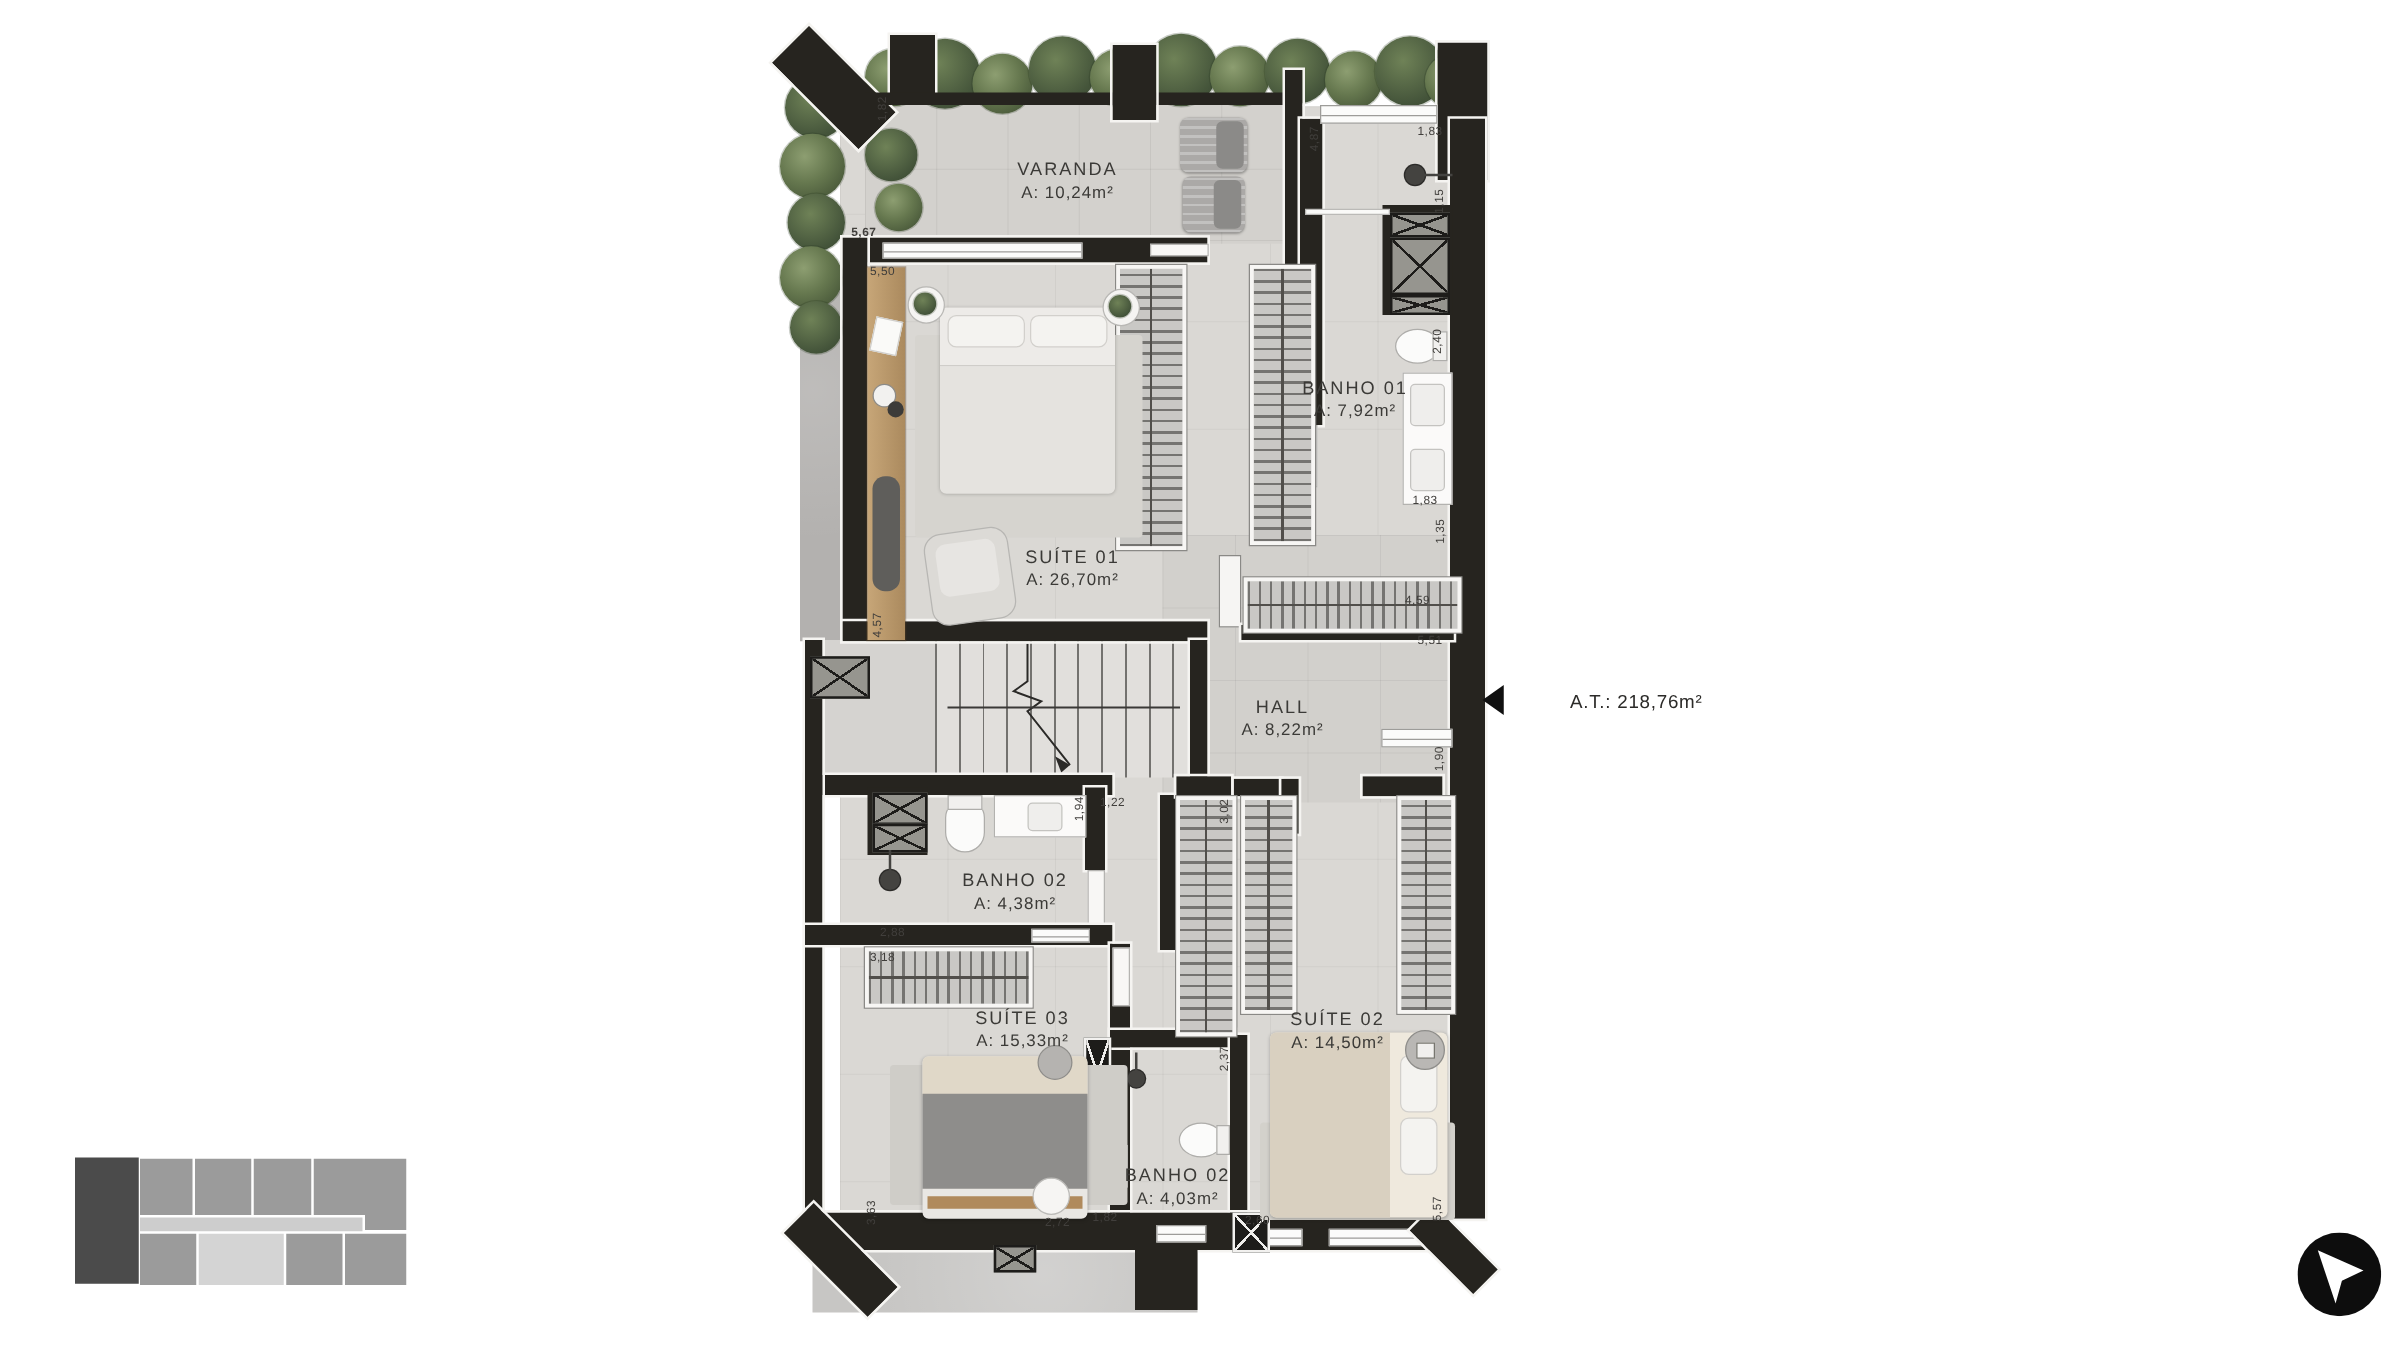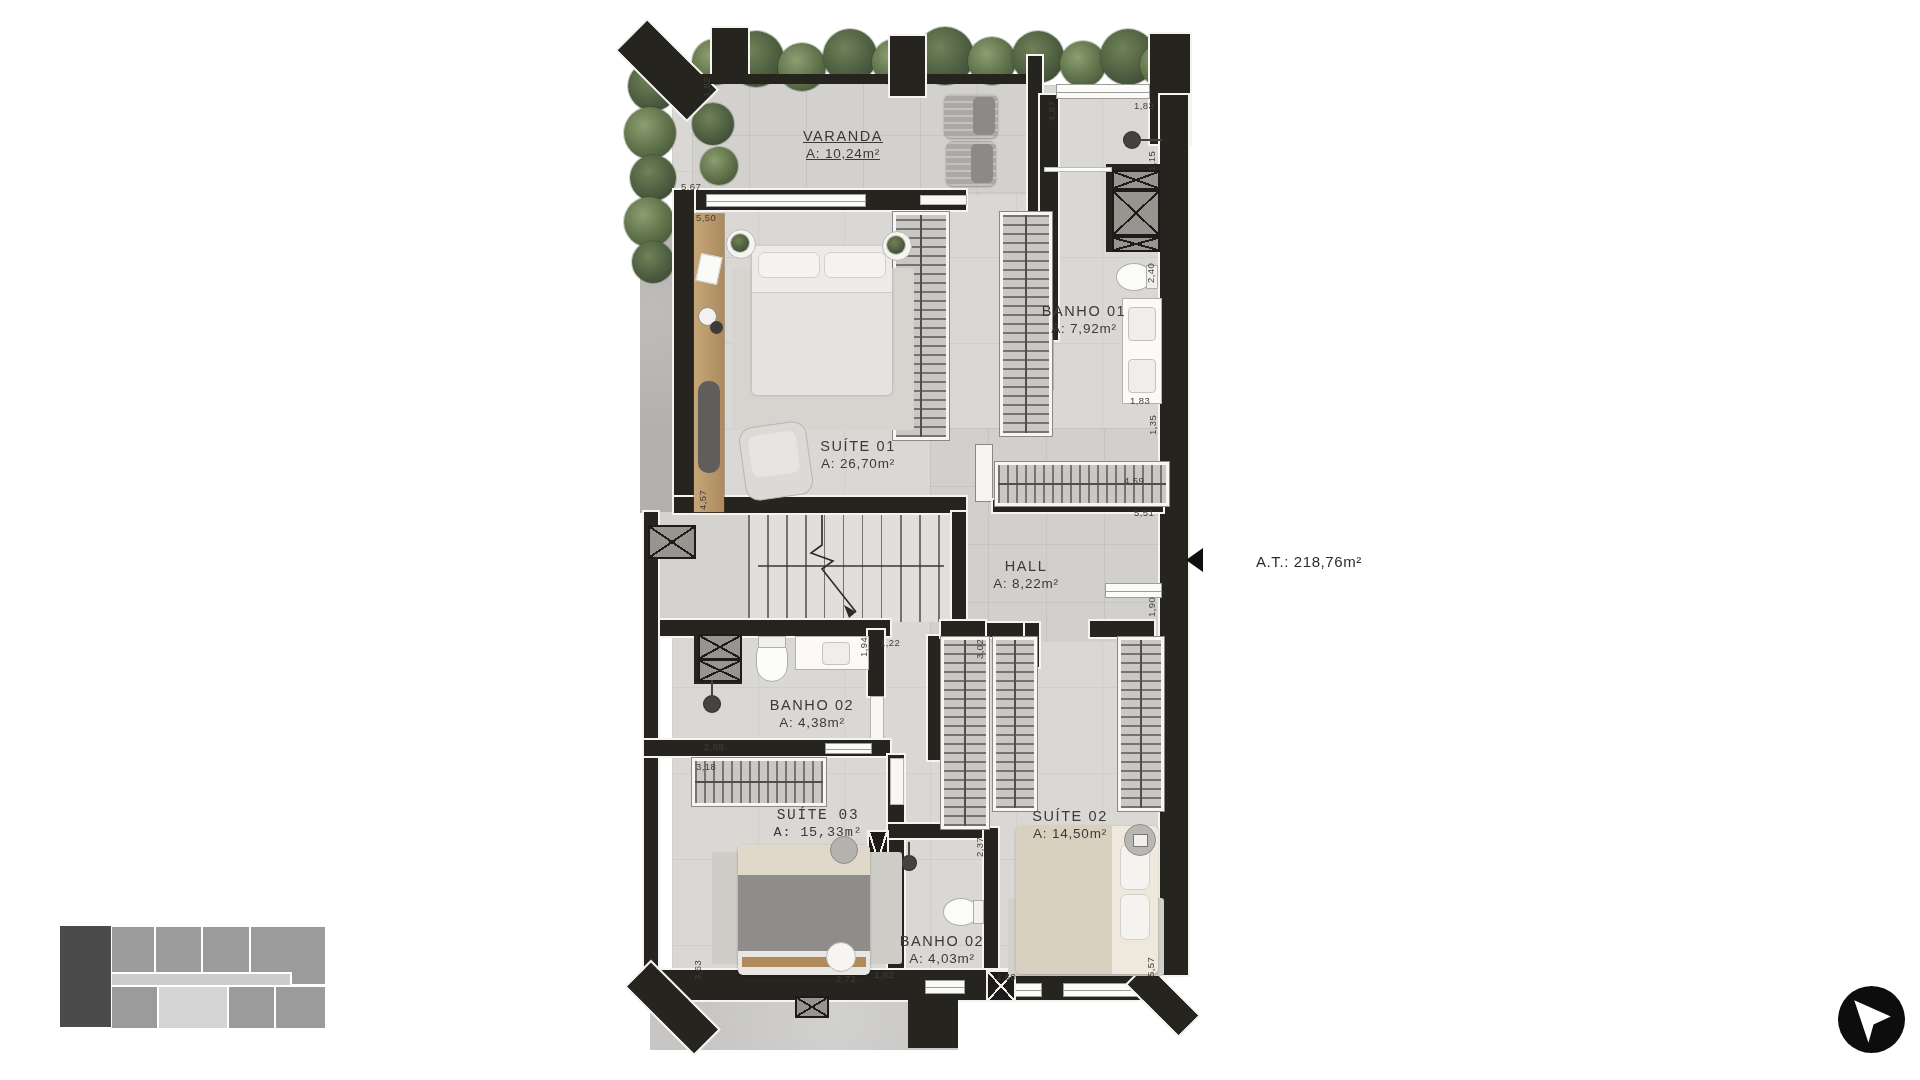--- a/index.html
+++ b/index.html
@@ -253,55 +253,55 @@
   <div class="rug" style="left:368px;top:873px;width:156px;height:78px;background:#d3d1cb;"></div>
   <div class="bed" style="left:376px;top:801px;width:142px;height:148px;background:#efe9dd;">
     <div style="position:absolute;left:0;top:0;width:96px;height:148px;background:#d9d0c0;border-radius:5px 0 0 5px;"></div>
     <div class="pillow" style="left:104px;top:18px;width:28px;height:44px;"></div>
     <div class="pillow" style="left:104px;top:68px;width:28px;height:44px;"></div>
   </div>
   <div class="round" style="left:484px;top:799px;width:30px;height:30px;background:#b9b7b4;border:1px solid #8e8d8a;">
     <div style="position:absolute;left:8px;top:9px;width:13px;height:11px;background:#f1f0ee;border:1px solid #77766f;"></div>
   </div>
 
-  <div class="room-label" style="left:203px;top:103px;text-decoration:underline;">
+  <div class="room-label" style="left:214px;top:103px;">
     <div class="rn">VARANDA</div>
     <div class="ra">A: 10,24m²</div>
   </div>
   <div class="room-label" style="left:218px;top:413px;">
     <div class="rn">SUÍTE 01</div>
     <div class="ra">A: 26,70m²</div>
   </div>
   <div class="room-label" style="left:444px;top:278px;">
     <div class="rn">BANHO 01</div>
     <div class="ra">A: 7,92m²</div>
   </div>
   <div class="room-label" style="left:386px;top:533px;">
     <div class="rn">HALL</div>
     <div class="ra">A: 8,22m²</div>
   </div>
   <div class="room-label" style="left:172px;top:672px;">
     <div class="rn">BANHO 02</div>
     <div class="ra">A: 4,38m²</div>
   </div>
-  <div class="room-label" style="left:178px;top:782px;font-family:Liberation Mono, monospace;">
+  <div class="room-label" style="left:178px;top:782px;">
     <div class="rn">SUÍTE 03</div>
     <div class="ra">A: 15,33m²</div>
   </div>
   <div class="room-label" style="left:430px;top:783px;">
     <div class="rn">SUÍTE 02</div>
     <div class="ra">A: 14,50m²</div>
   </div>
   <div class="room-label" style="left:302px;top:908px;">
     <div class="rn">BANHO 02</div>
     <div class="ra">A: 4,03m²</div>
   </div>
 
   <span class="dim v" style="left:61px;top:72px;">1,82</span>
-  <span class="dim" style="left:41px;top:156px;">5,67</span>
+  <span class="dim" style="left:41px;top:156px;font-weight:bold;">5,67</span>
   <span class="dim" style="left:56px;top:187px;">5,50</span>
   <span class="dim v" style="left:406px;top:96px;">4,87</span>
   <span class="dim" style="left:494px;top:75px;">1,83</span>
   <span class="dim v" style="left:506px;top:146px;">1,15</span>
   <span class="dim v" style="left:505px;top:258px;">2,40</span>
   <span class="dim" style="left:490px;top:370px;">1,83</span>
   <span class="dim v" style="left:507px;top:410px;">1,35</span>
   <span class="dim v" style="left:57px;top:485px;">4,57</span>
   <span class="dim" style="left:484px;top:450px;">4,59</span>
   <span class="dim" style="left:494px;top:482px;">5,51</span>

